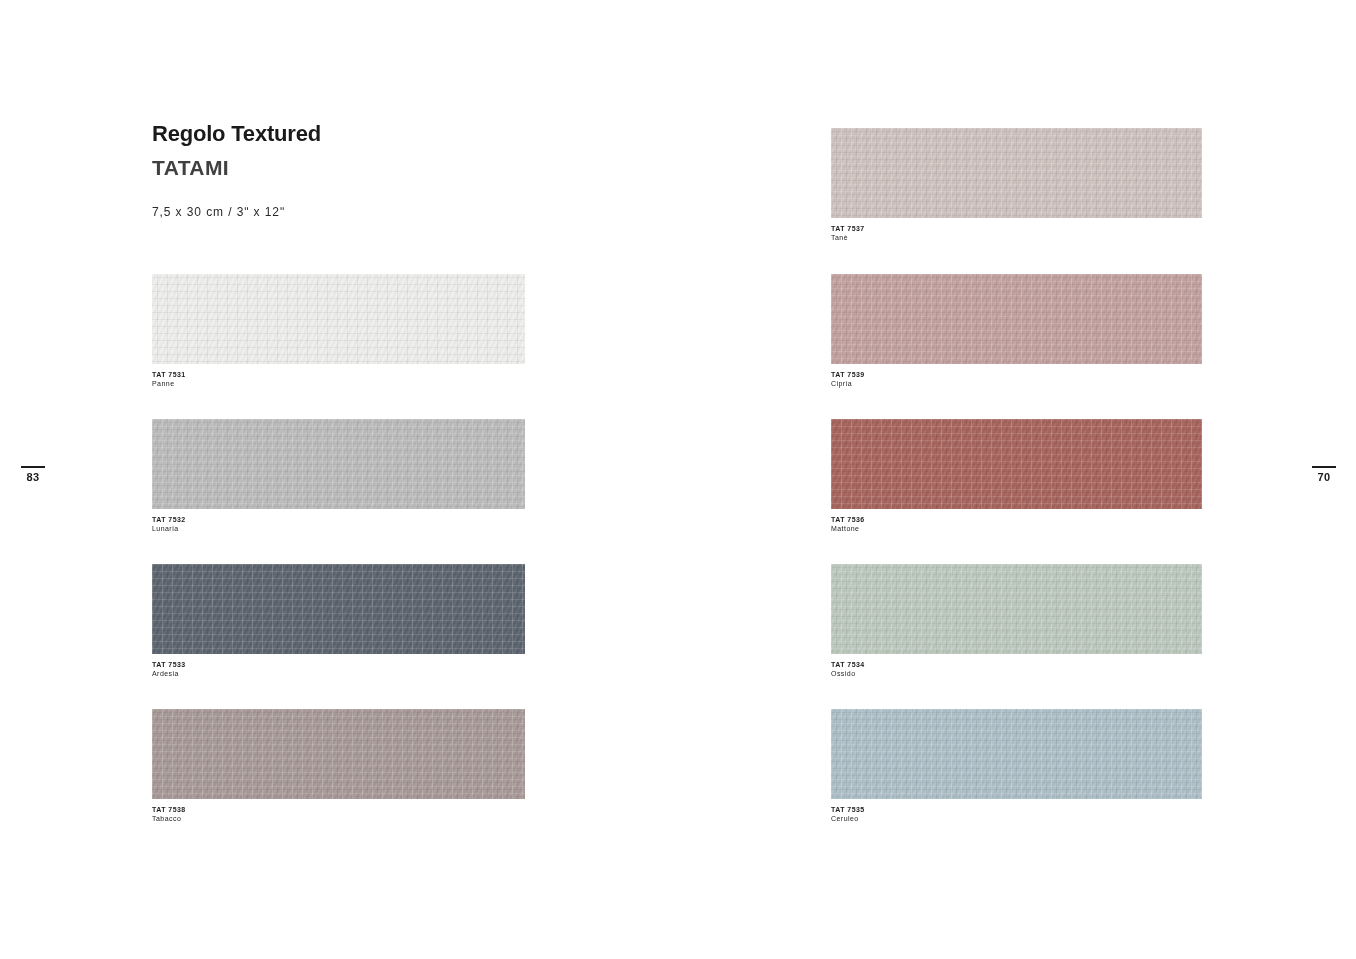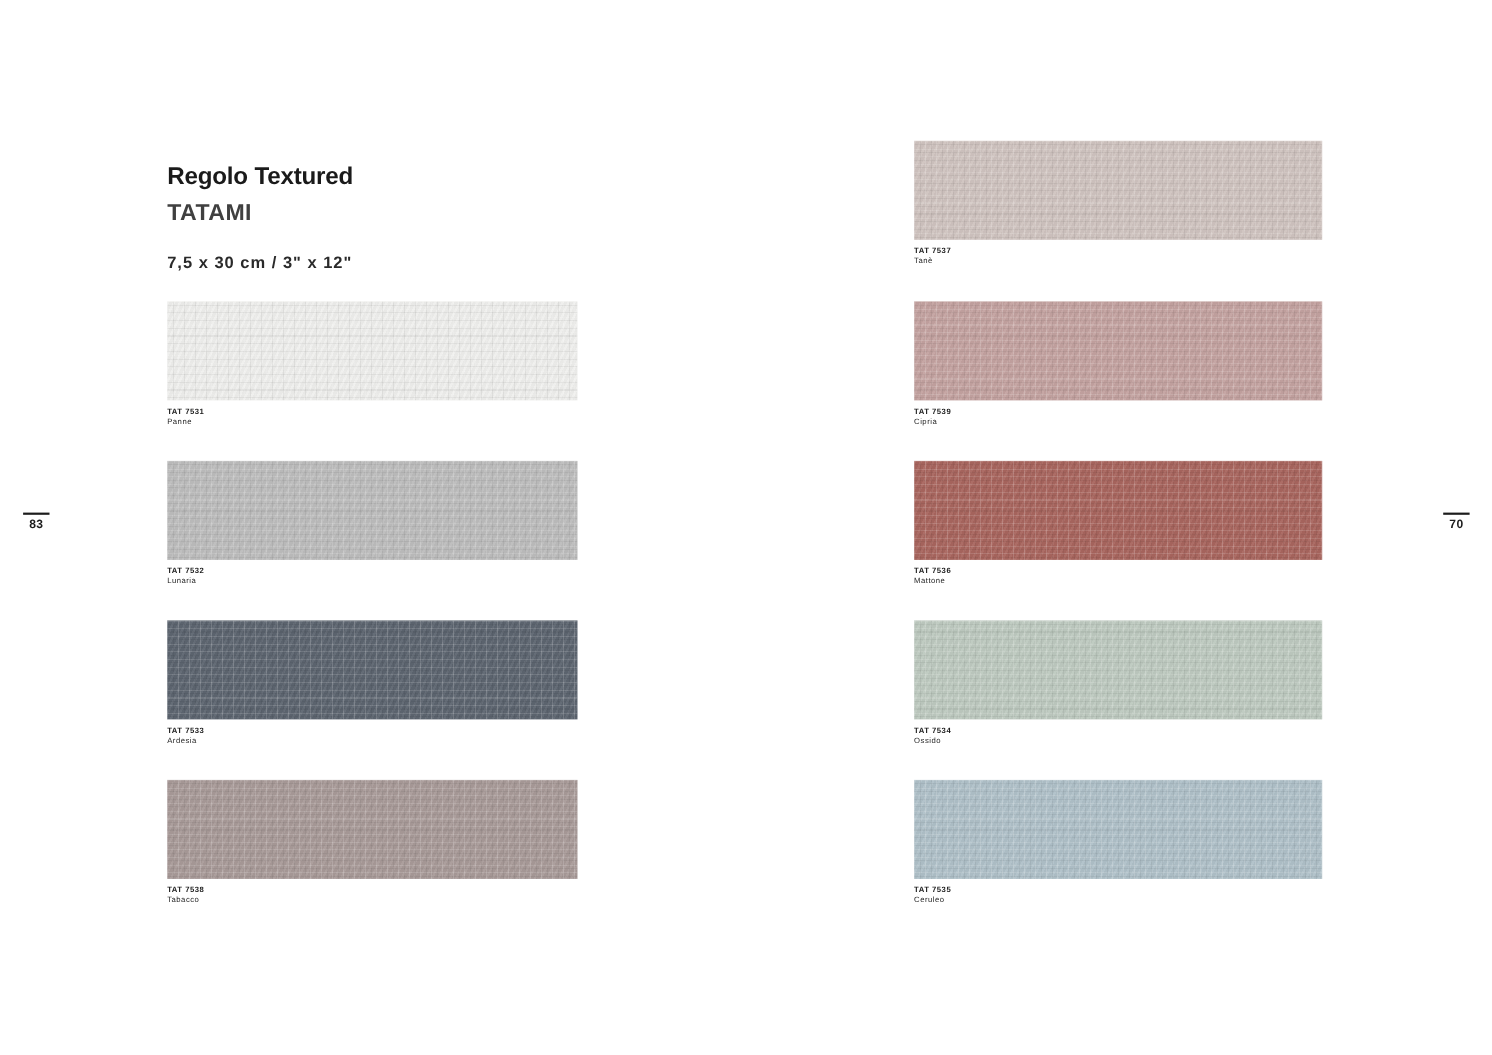--- a/index.html
+++ b/index.html
@@ -19,44 +19,43 @@
     position: absolute;
     inset: 0;
   }
 
   
   .header {
     position: absolute;
     left: 152px;
     top: 122px;
     width: 500px;
-    margin-top: 26px;
   }
   .collection-title {
     font-size: 22px;
     font-weight: bold;
     color: #1a1a1a;
     letter-spacing: -0.2px;
     margin: 0;
     line-height: 1.1;
   }
   .series-title {
     font-size: 21px;
     font-weight: bold;
     color: #5b87a0;
     letter-spacing: 0.4px;
     margin: 10px 0 0 0;
     line-height: 1.1;
   }
   .size-line {
-    font-size: 15px;
+    font-size: 12px;
     color: #2a2a2a;
     letter-spacing: 0.9px;
     margin: 26px 0 0 0;
-    font-weight: 700;
+    font-weight: 400;
   }
 
   
   .column {
     position: absolute;
     top: 0;
   }
   .column.left  { left: 152px;  width: 373px; }
   .column.right { left: 831px;  width: 371px; }
 

